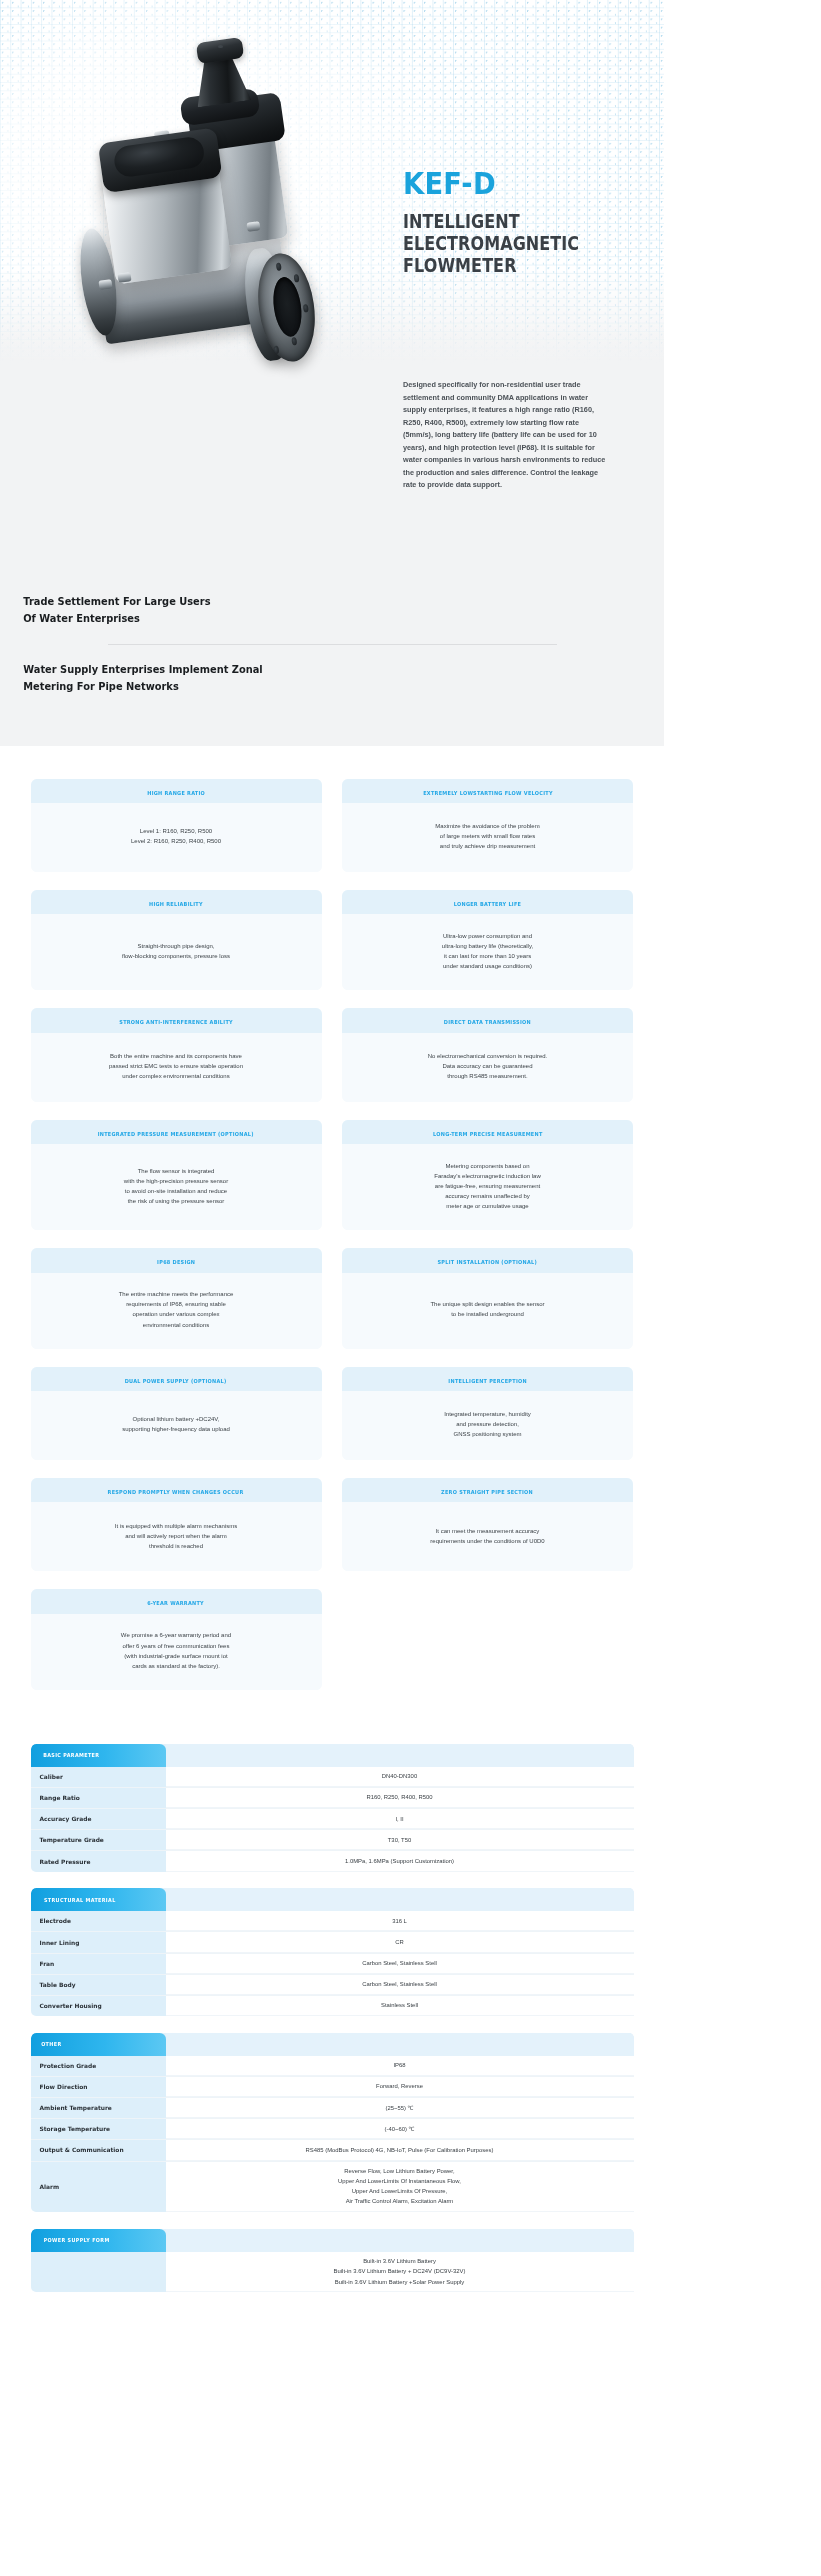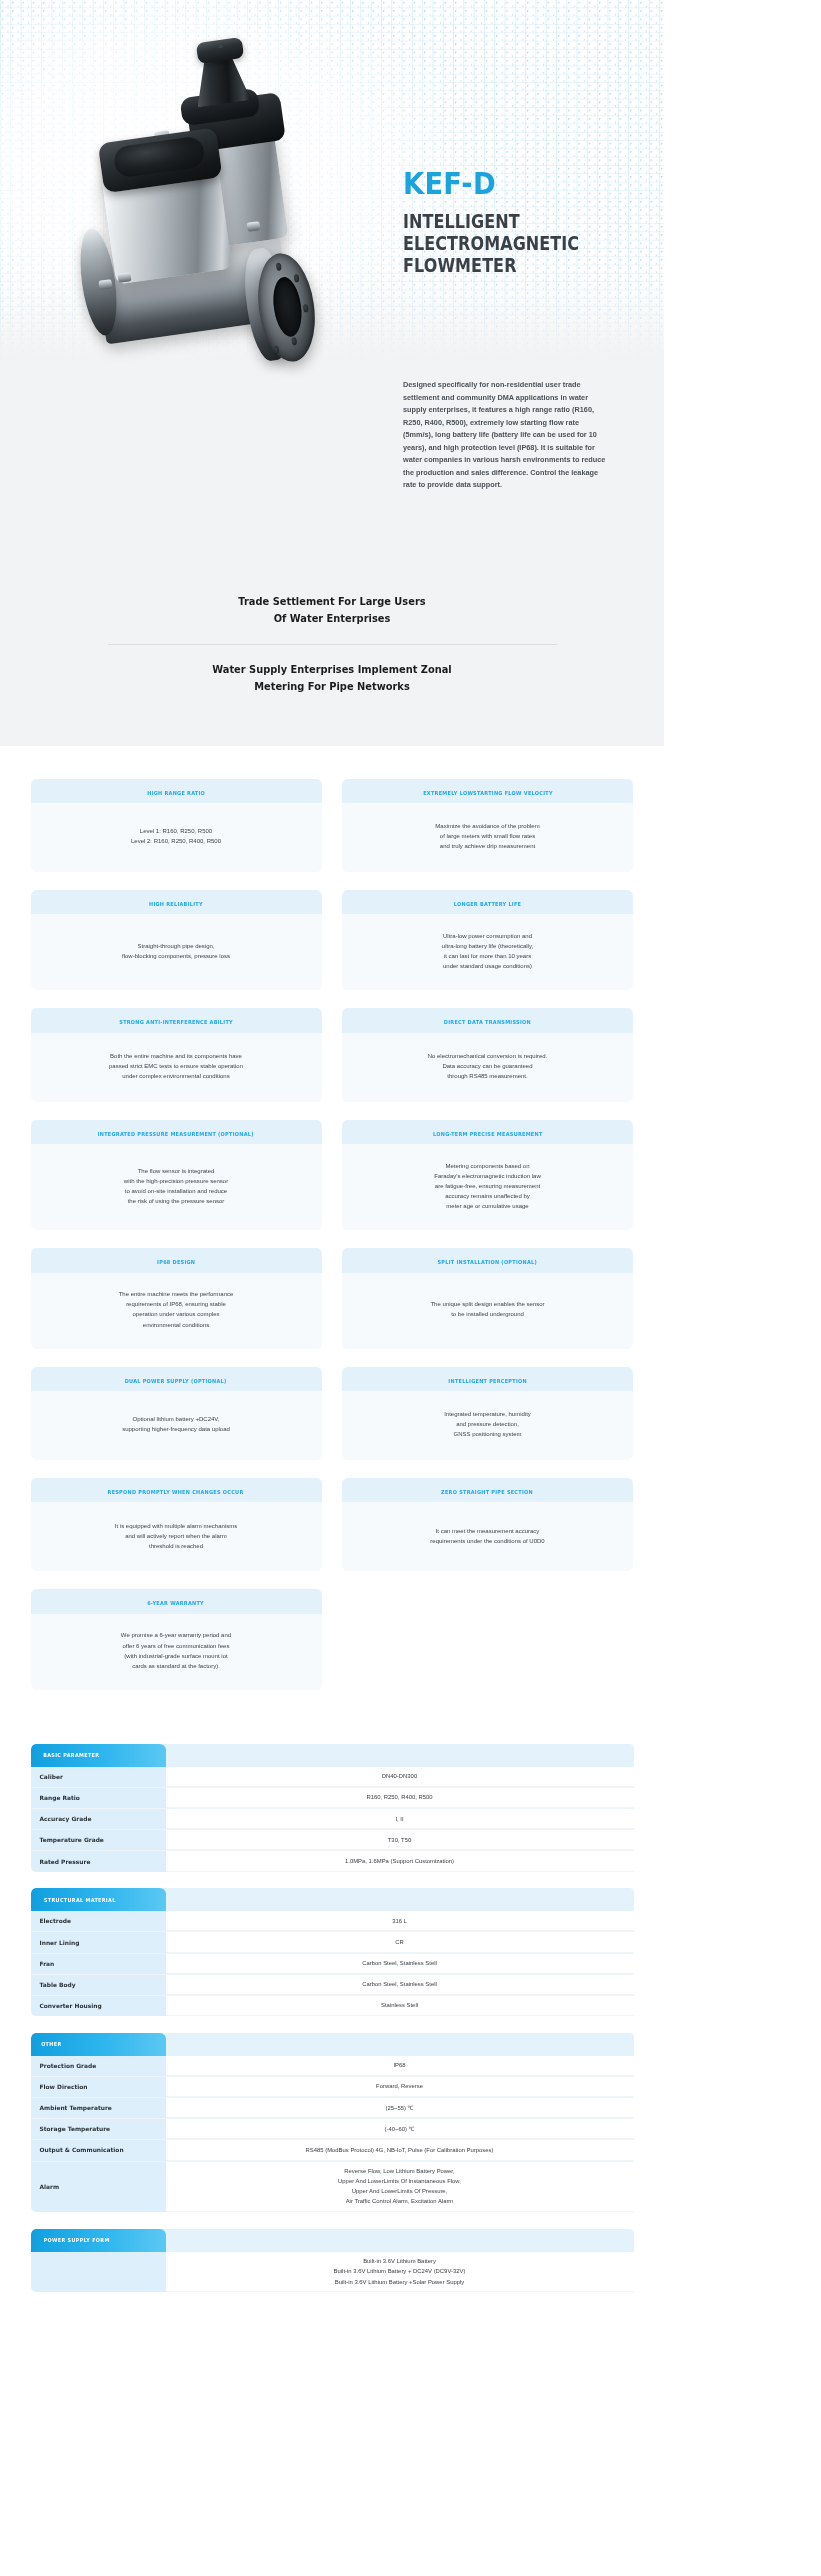--- a/index.html
+++ b/index.html
@@ -198,21 +198,20 @@
     line-height: 1.72;
     color: #4c5258;
     z-index: 4;
     font-weight: bold;
   }
 
   
   .apps {
     background: #f2f3f4;
     padding: 28px 0 50px;
-    text-align: center;
   }
   .app-heading {
     font-family: "DejaVu Sans", sans-serif;
     font-weight: 700;
     font-size: 10.6px;
     line-height: 1.62;
     color: #1a1d20;
     transform: scaleX(0.93);
   }
   .app-divider {

